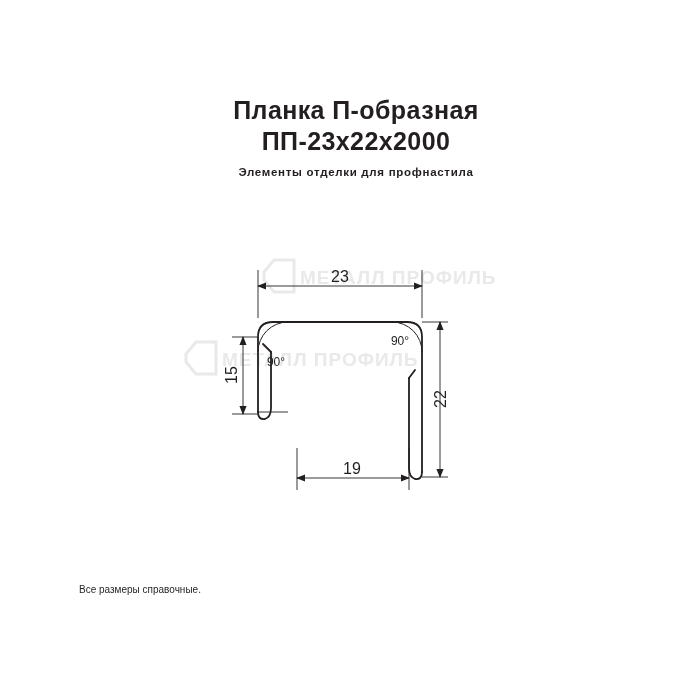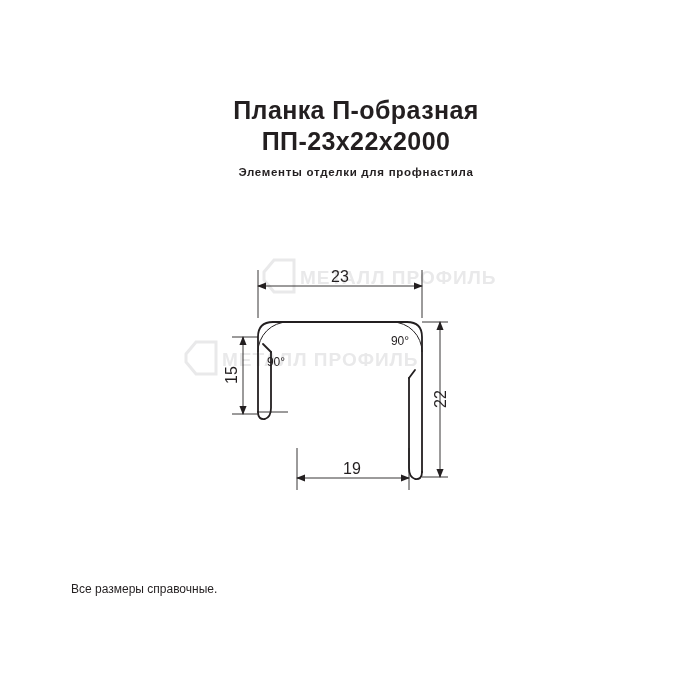--- a/index.html
+++ b/index.html
@@ -51,23 +51,23 @@
   }
   .drawing {
     position: absolute;
     left: 0;
     top: 0;
     width: 700px;
     height: 700px;
   }
   .notes {
     position: absolute;
-    left: 71px;
+    left: 79px;
     top: 580px;
-    font-size: 12px;
+    font-size: 10px;
     line-height: 19px;
   }
   .notes div { white-space: nowrap; }
 
   
 </style>
 </head>
 <body>
 
 <div class="page">

